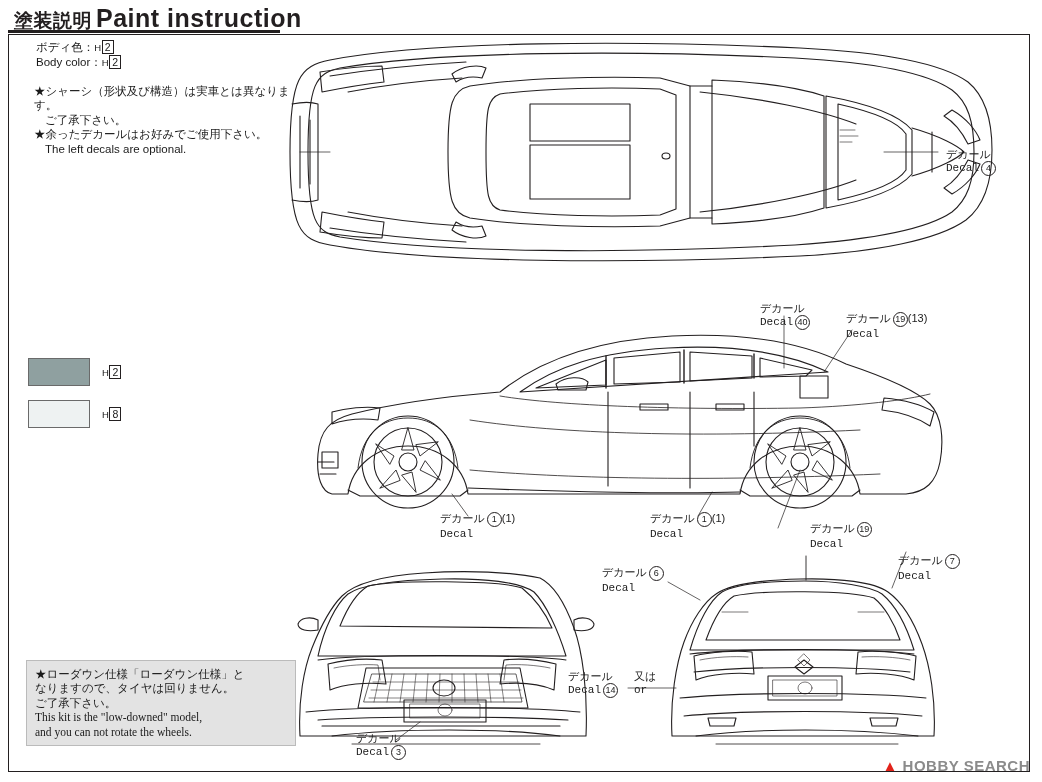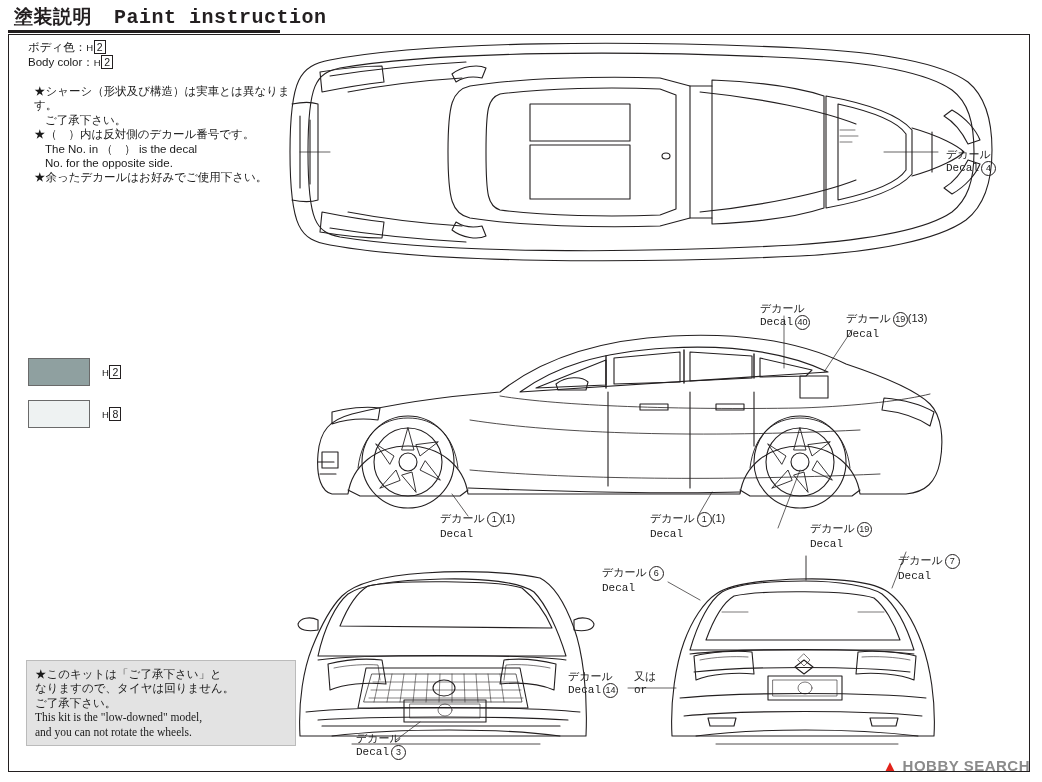--- a/index.html
+++ b/index.html
@@ -1,22 +1,22 @@
 <!DOCTYPE html>
 <html><head>
 <meta charset="utf-8">
 <style>
   html,body{margin:0;padding:0;background:#ffffff;}
   body{width:1042px;height:782px;position:relative;font-family:"Liberation Sans",sans-serif;color:#1a1a1a;overflow:hidden;}
   #sheet{position:absolute;left:0;top:0;width:1042px;height:782px;background:#fff;}
   .frame{position:absolute;left:8px;top:34px;width:1022px;height:738px;border:1px solid #231f20;box-sizing:border-box;}
   .title{position:absolute;left:14px;top:4px;font-size:19px;font-weight:bold;letter-spacing:0.5px;color:#231f20;}
-  .title .en{font-family:Liberation Mono, monospace;font-weight:bold;font-size:20px;margin-left:22px;}
+  .title .en{font-family:Liberation Sans, sans-serif;font-weight:bold;font-size:25px;margin-left:4px;}
   .titlerule{position:absolute;left:8px;top:30px;width:272px;height:3px;background:#231f20;}
-  .bodycolor{position:absolute;left:28px;top:40px;font-size:11.5px;line-height:14.5px;}
+  .bodycolor{position:absolute;left:36px;top:40px;font-size:11.5px;line-height:14.5px;}
   .paintnotes{position:absolute;left:22px;top:84px;width:276px;font-size:11.5px;line-height:14.4px;}
   .paintnotes p{margin:0 0 0 12px;}
   .indent{padding-left:11px;display:block;}
   .swatches{position:absolute;left:28px;top:358px;}
   .sw-row{display:flex;align-items:center;margin-bottom:14px;}
   .sw{width:60px;height:26px;border:1px solid #6a6a6a;}
   .sw-lbl{margin-left:12px;font-size:11px;display:flex;align-items:center;}
   .codebox{border:1px solid #231f20;padding:0 2px;margin-left:1px;font-size:10.5px;line-height:12px;}
   .pfx{font-size:9.5px;vertical-align:middle;letter-spacing:-0.5px;}
   .lowbox{position:absolute;left:26px;top:660px;width:252px;background:#e3e3e3;border:1px solid #bbb;padding:6px 8px;font-size:11.5px;line-height:14.4px;}
@@ -46,26 +46,22 @@
     <div class="ln"><span>ボディ色：</span><span class="pfx">H</span><span class="codebox">2</span></div>
     <div class="ln"><span class="en">Body color：</span><span class="pfx">H</span><span class="codebox">2</span></div>
   </div>
 
   <div class="paintnotes">
     <p>
       <span class="ln">★シャーシ（形状及び構造）は実車とは異なります。</span><br>
       <span class="ln indent">ご了承下さい。</span>
     </p>
     <p>
-      <span class="ln">★（　）内は反対側のデカール番号です。</span>
-      <span class="ln indent en">The No. in （　） is the decal</span>
-      <span class="ln indent en">No. for the opposite side.</span>
-    </p>
-    <p>
       <span class="ln">★余ったデカールはお好みでご使用下さい。</span>
+      <span class="ln indent en">The left decals are optional.</span>
     </p>
   </div>
 
   <div class="swatches">
     <div class="sw-row">
       <div class="sw" style="background:#8fa0a0"></div>
       <div class="sw-lbl">
           <span class="pfx">H</span>
           <span class="codebox">2</span>
         </div>
@@ -73,21 +69,21 @@
     <div class="sw-row">
       <div class="sw" style="background:#eef2f2"></div>
       <div class="sw-lbl">
           <span class="pfx">H</span>
           <span class="codebox">8</span>
         </div>
     </div>
   </div>
 
   <div class="lowbox">
-    <span class="ln">★このキットは「ご了承下さい」と</span><br>
+    <span class="ln">★ローダウン仕様「ローダウン仕様」と</span><br>
     <span class="ln">なりますので、タイヤは回りません。</span><br>
     <span class="ln">ご了承下さい。</span><br>
     <span class="ln en">This kit is the "low-downed" model,</span><br>
     <span class="ln en">and you can not rotate the wheels.</span>
   </div>
 
   <svg width="1042" height="782" viewBox="0 0 1042 782">
     <g fill="none" stroke="#231f20" stroke-width="1.1" stroke-linejoin="round" stroke-linecap="round">
 
       <g>

